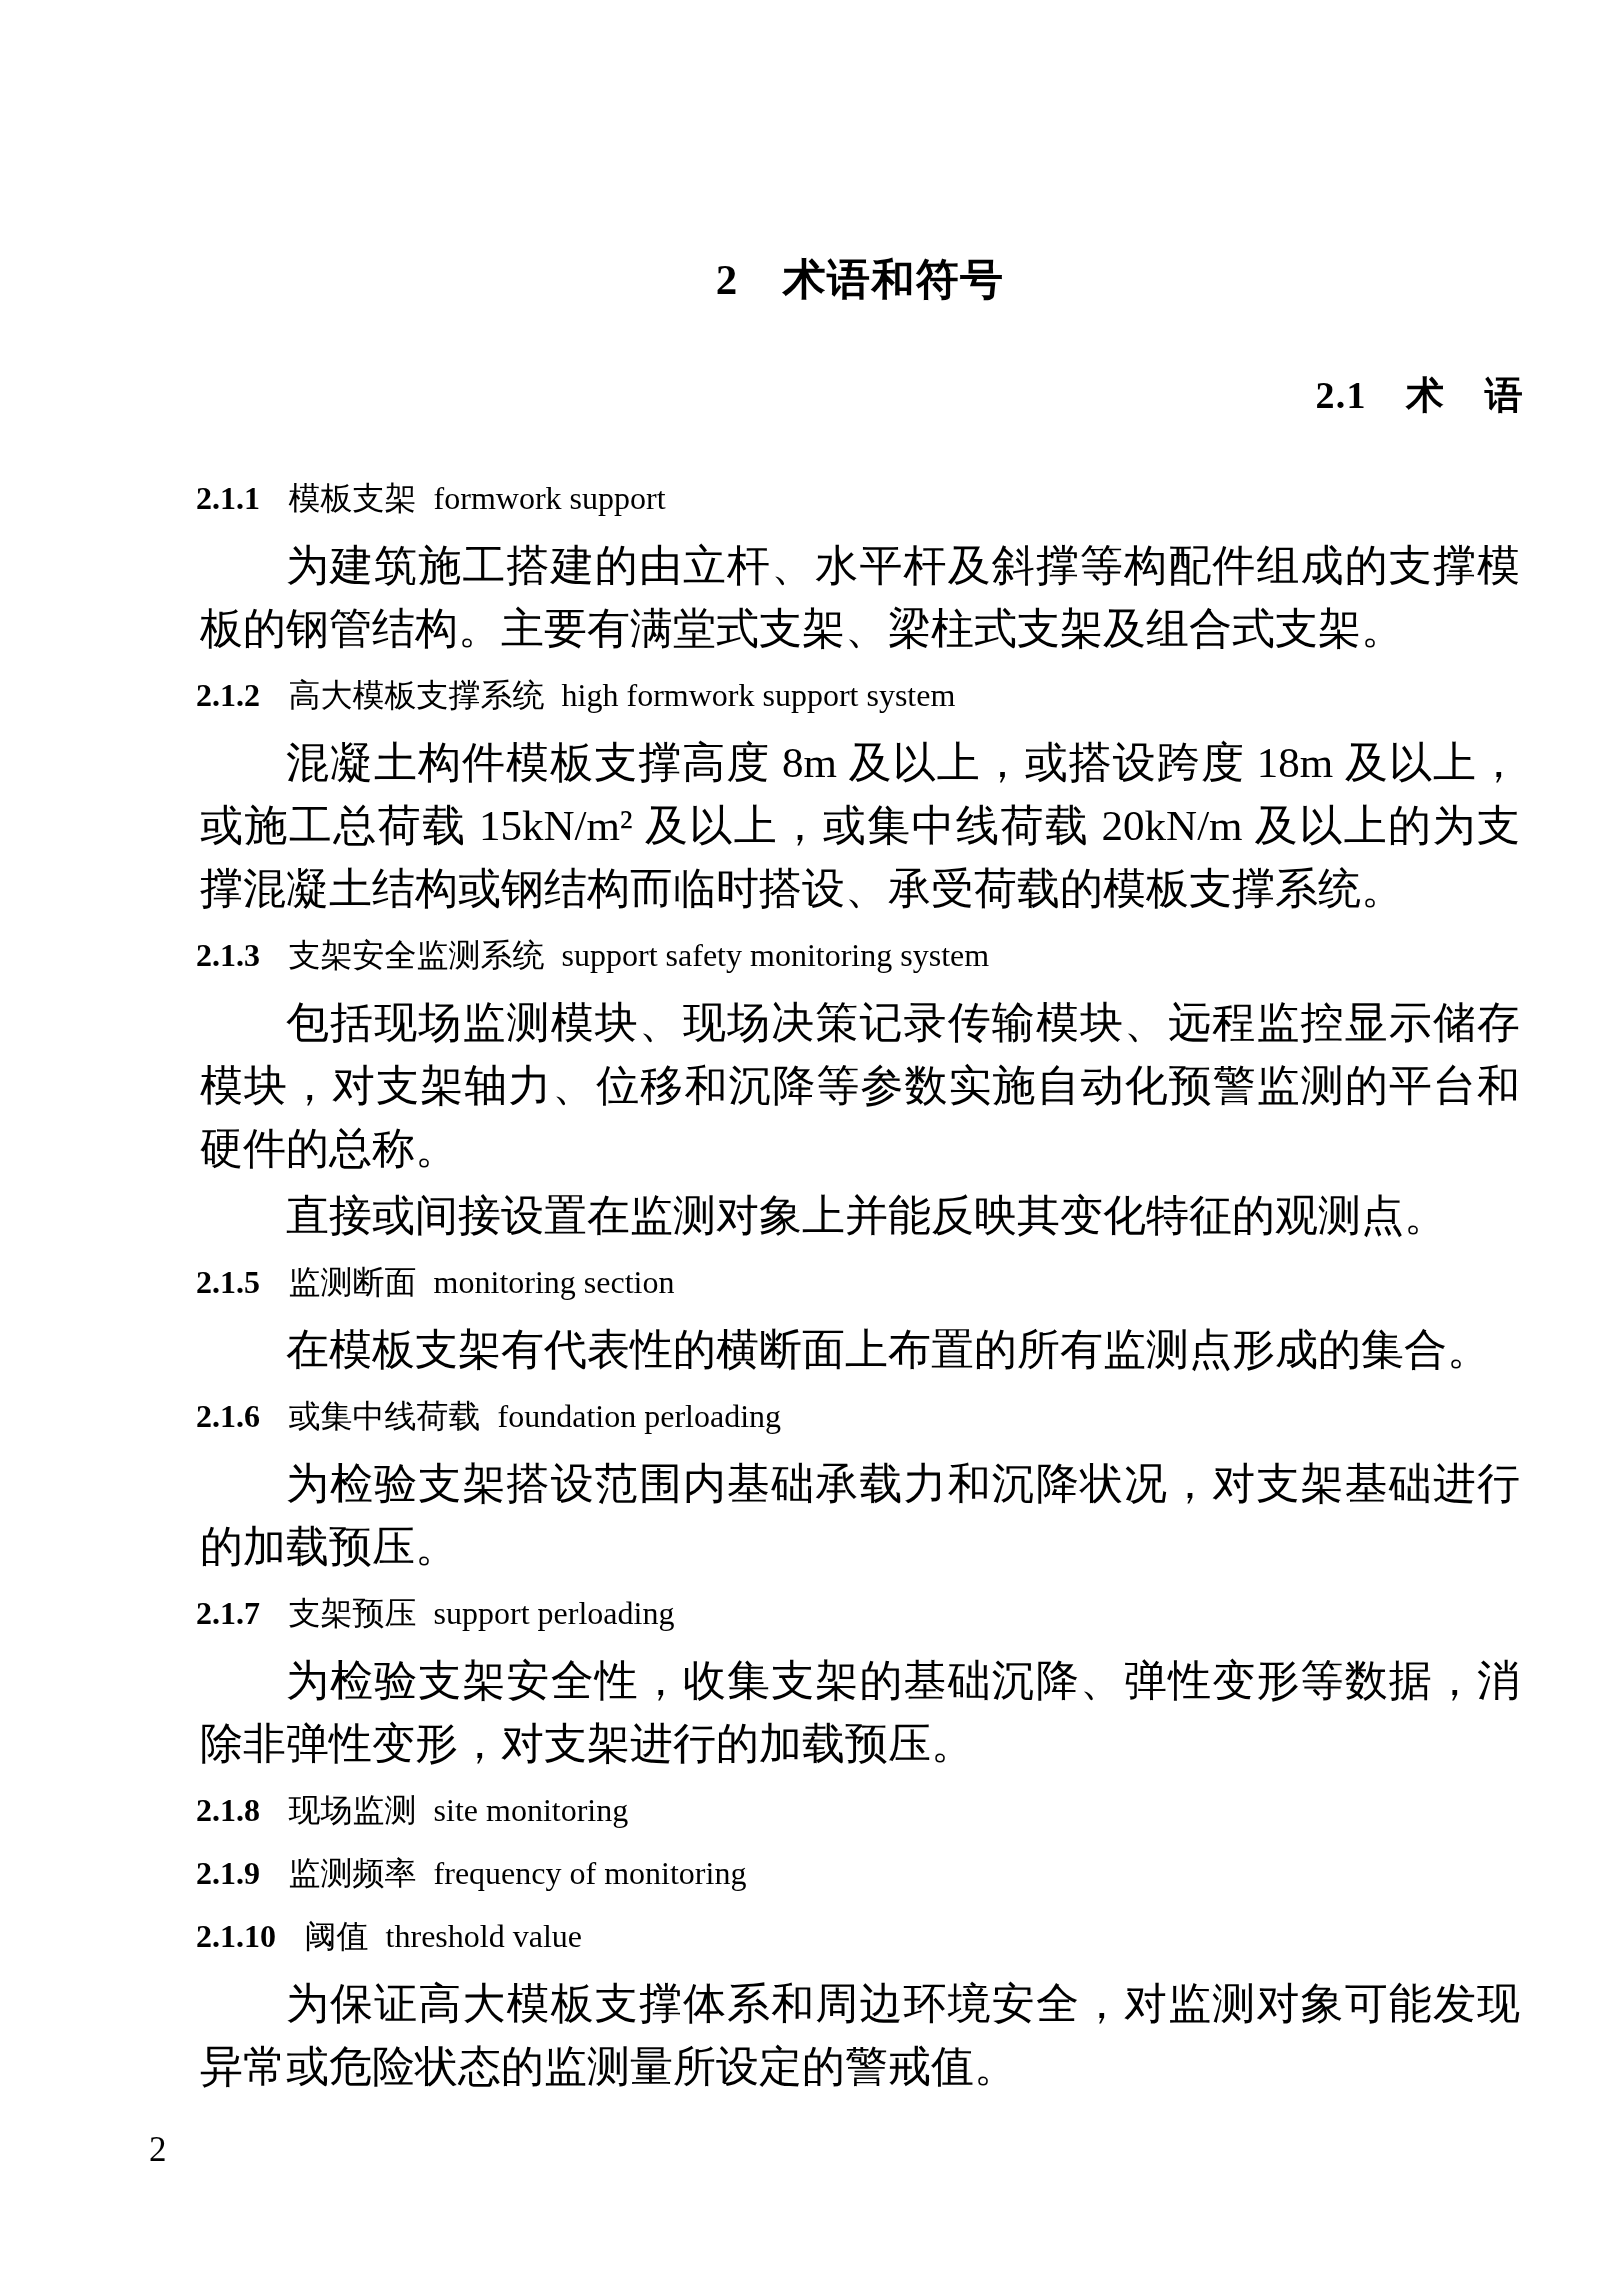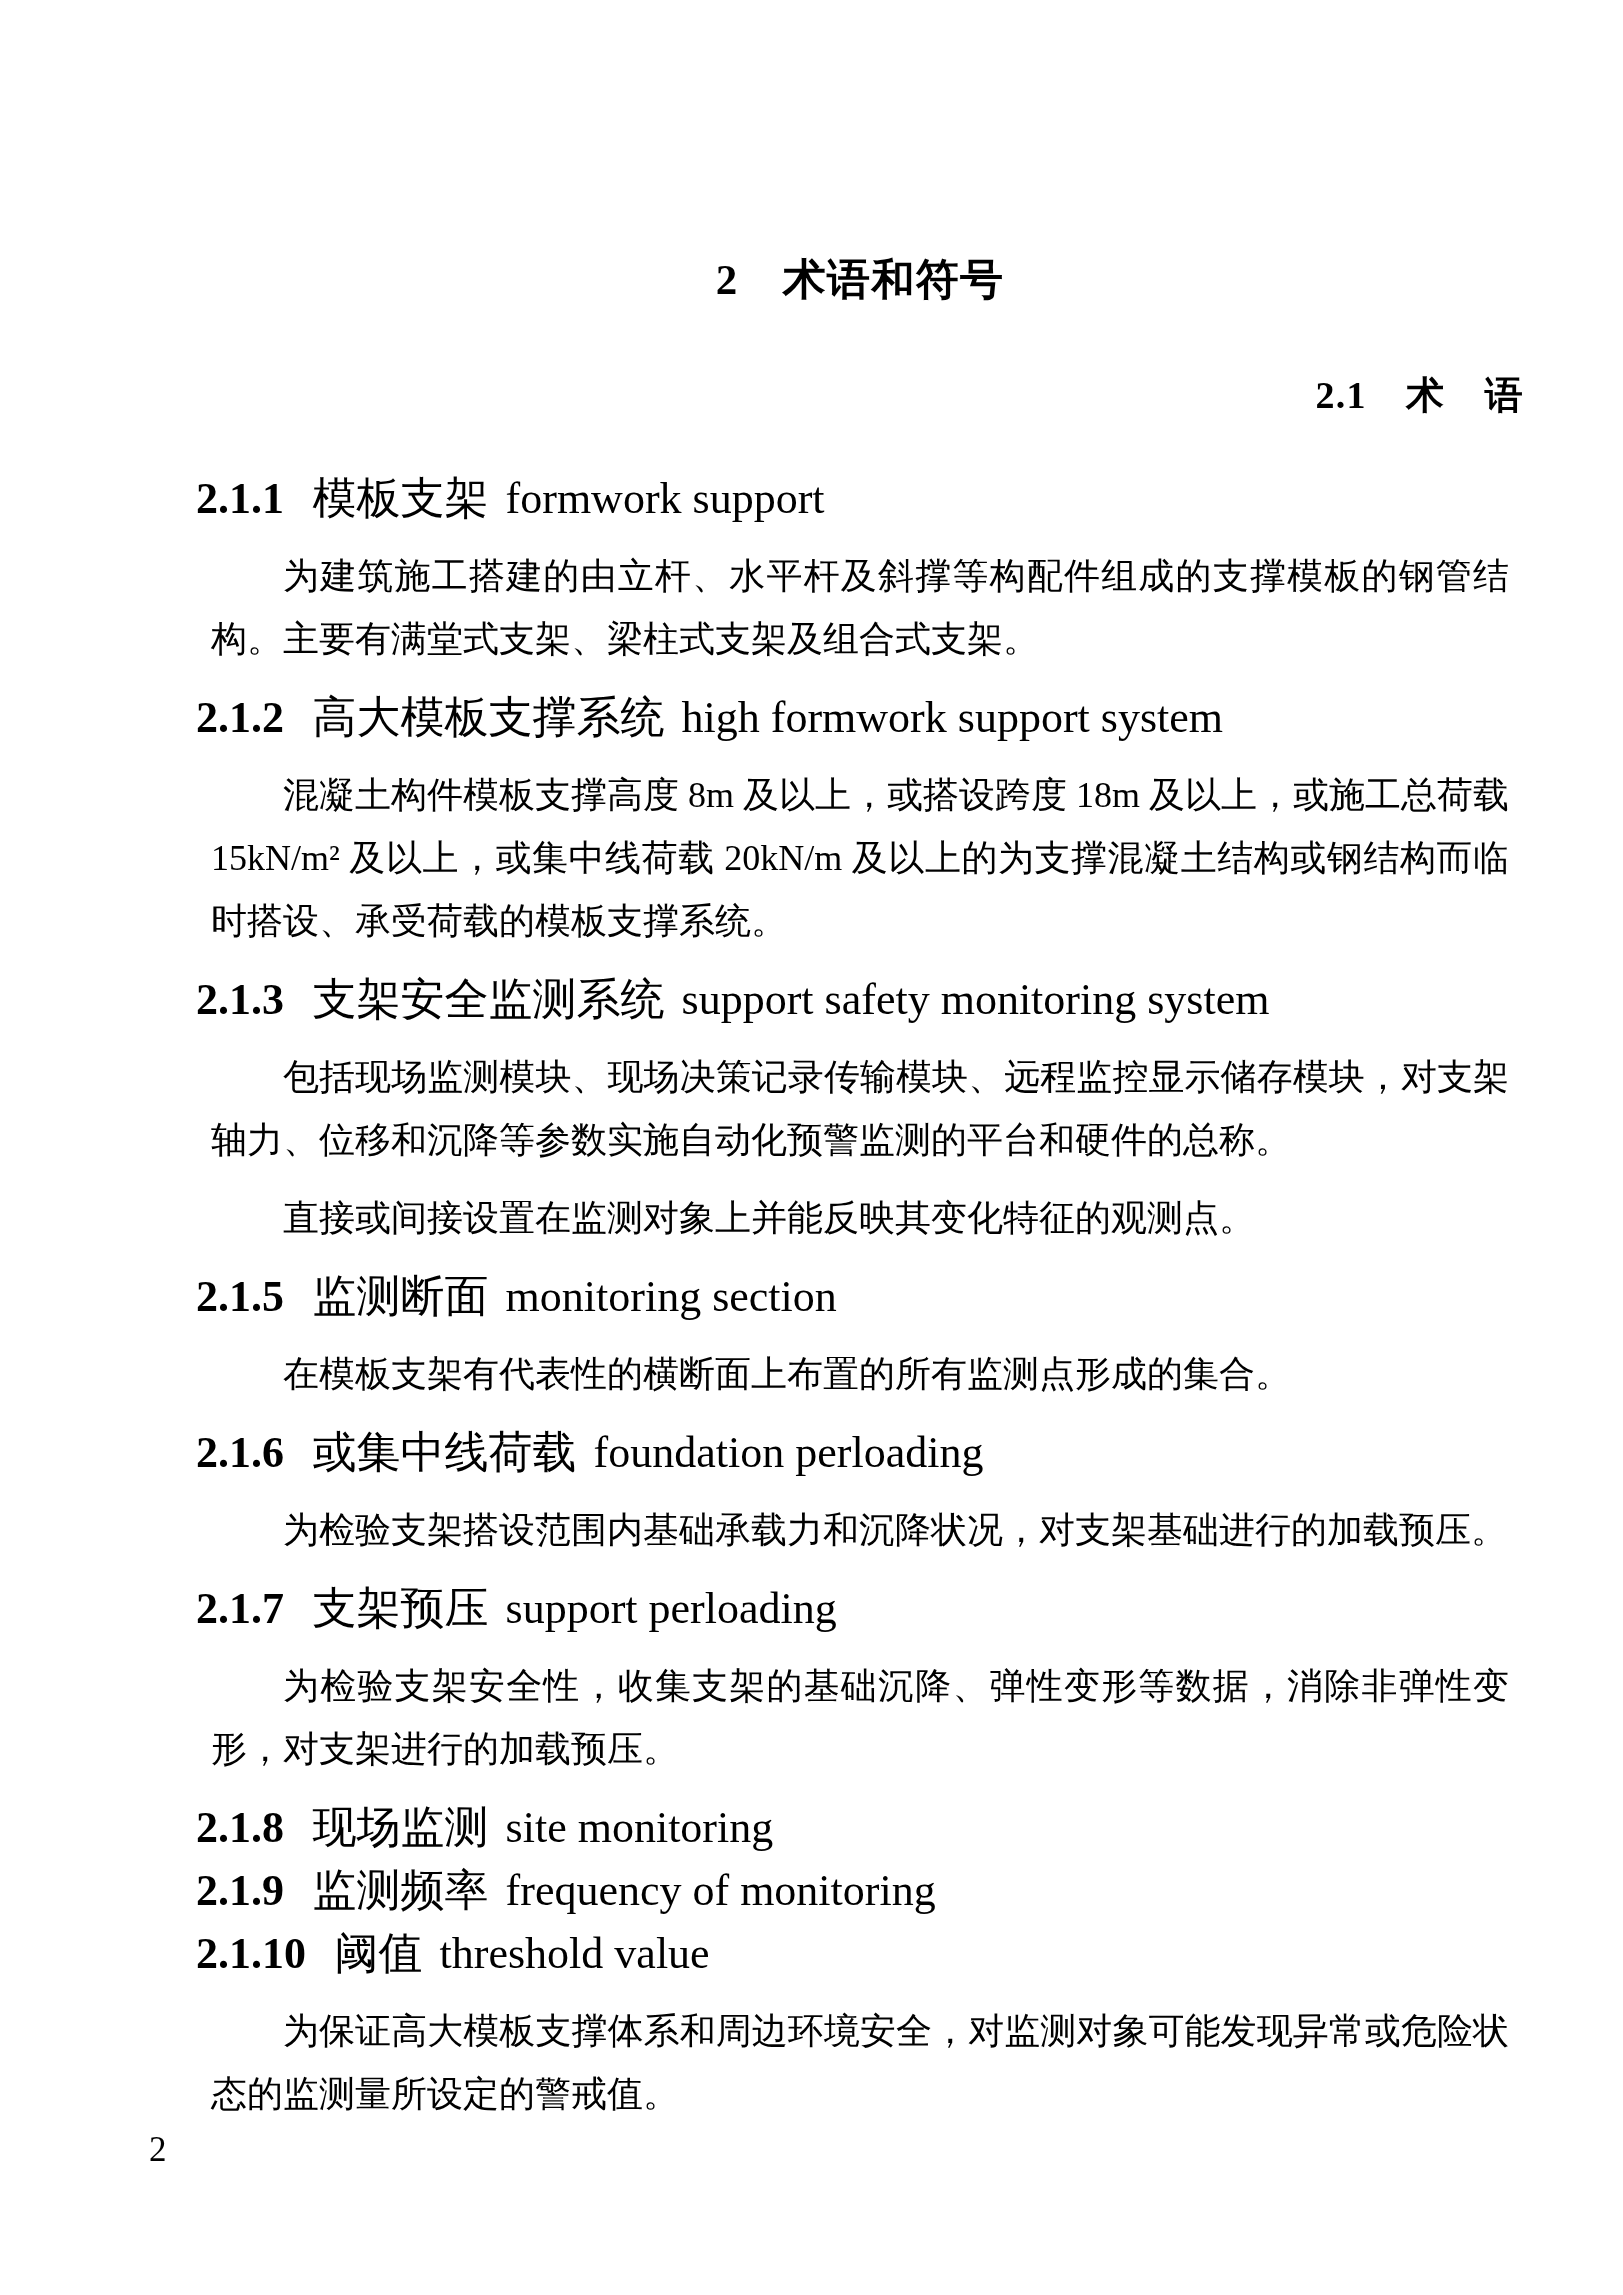--- a/index.html
+++ b/index.html
@@ -29,36 +29,36 @@
     font-size: 38px;
     font-weight: 700;
     line-height: 40px;
     text-align: right;
     letter-spacing: 1.3px;
   }
   .terms {
     margin-top: 52px;
   }
   .term-heading {
-    font-size: 44px;
+    font-size: 32px;
     line-height: 63px;
     white-space: nowrap;
   }
   .term-number {
     font-weight: 700;
     margin-right: 28.6px;
   }
   .term-cn {
     margin-right: 17px;
   }
   .term-en {
   }
   .term-def {
-    margin: 15px;
-    font-size: 36px;
+    margin: 4px;
+    font-size: 43px;
     line-height: 63px;
     text-align: justify;
     text-indent: 2em;
   }
   .page-number {
     position: absolute;
     left: 149px;
     top: 2131px;
     font-size: 35px;
     line-height: 38px;

